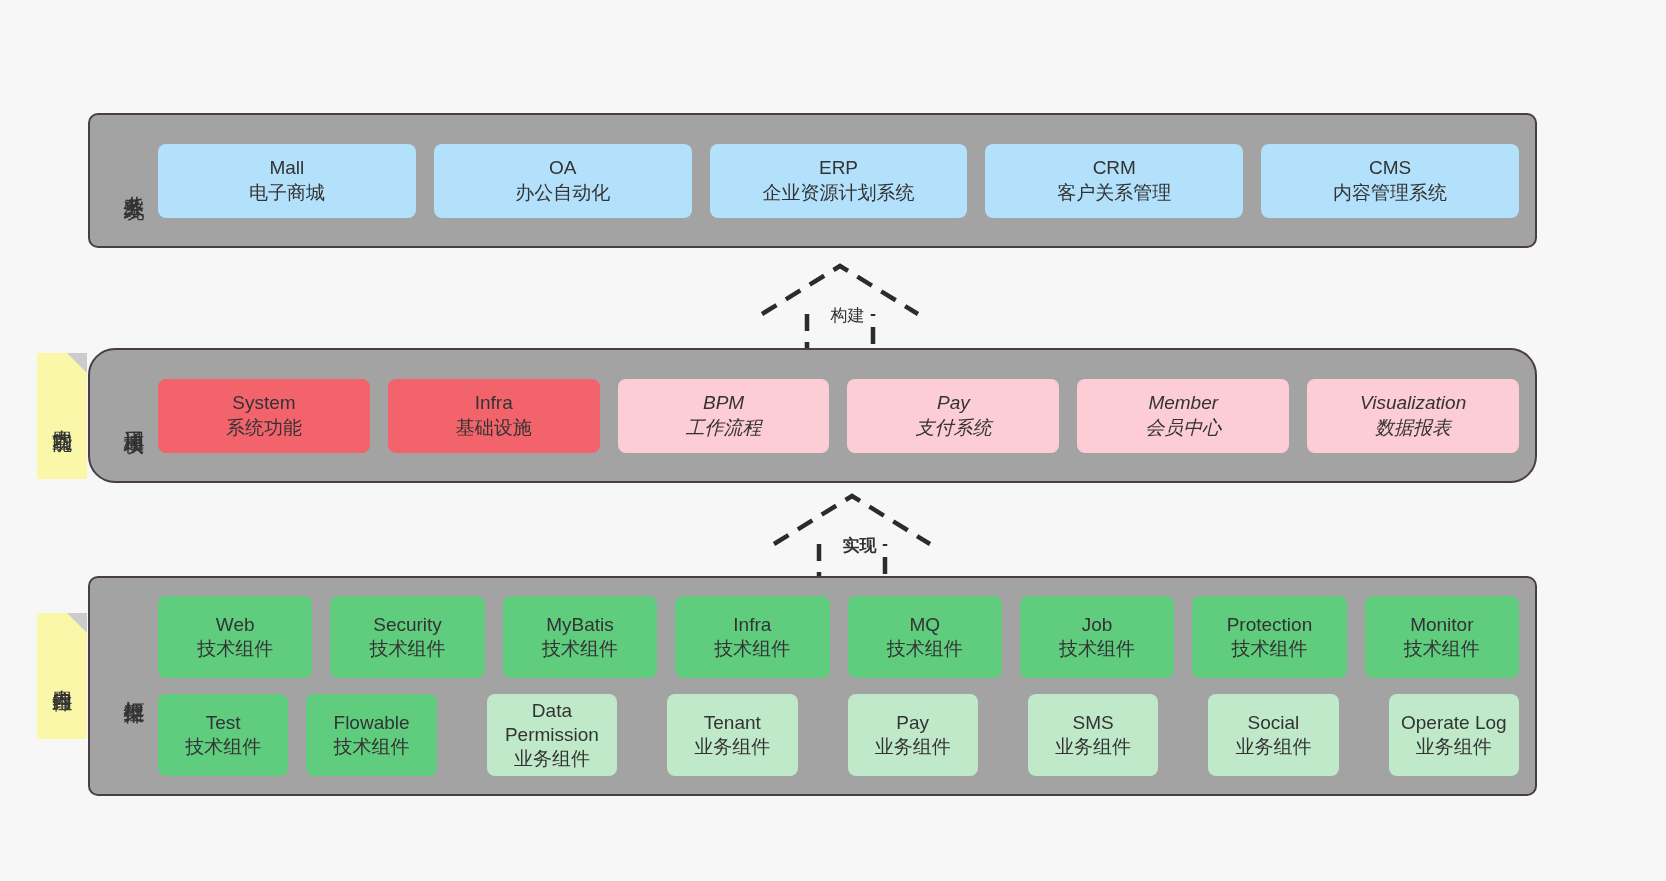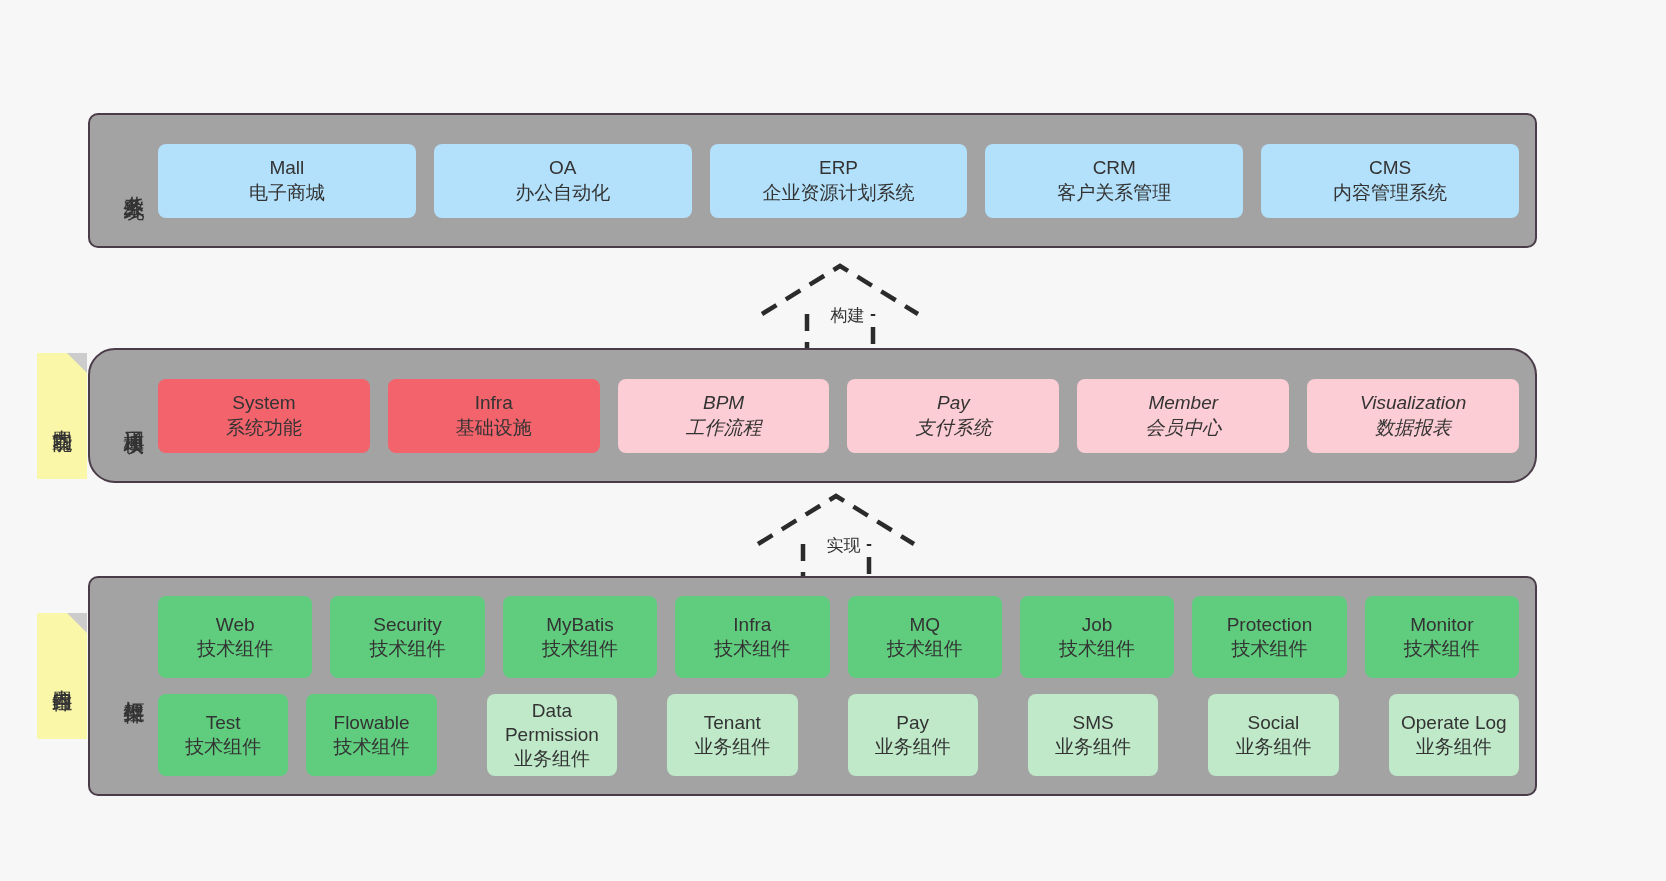--- a/index.html
+++ b/index.html
@@ -125,21 +125,21 @@
     left: 50%;
     top: 42px;
     transform: translateX(-28%);
     font-size: 17px;
     color: #333;
     background: transparent;
     white-space: nowrap;
     user-select: none;
   }
   #arrow-build  { left: 760px; top: 262px; }
-  #arrow-impl   { left: 756px; top: 492px; }
+  #arrow-impl   { left: 772px; top: 492px; font-weight: bold; }
 </style>
 </head>
 <body>
 
 <div class="layer" id="layer-business">
   <div class="layer-title">业务系统</div>
   <div class="boxes">
     <div class="box-row">
       <div class="node c-blue">
         <span class="en">Mall</span>

